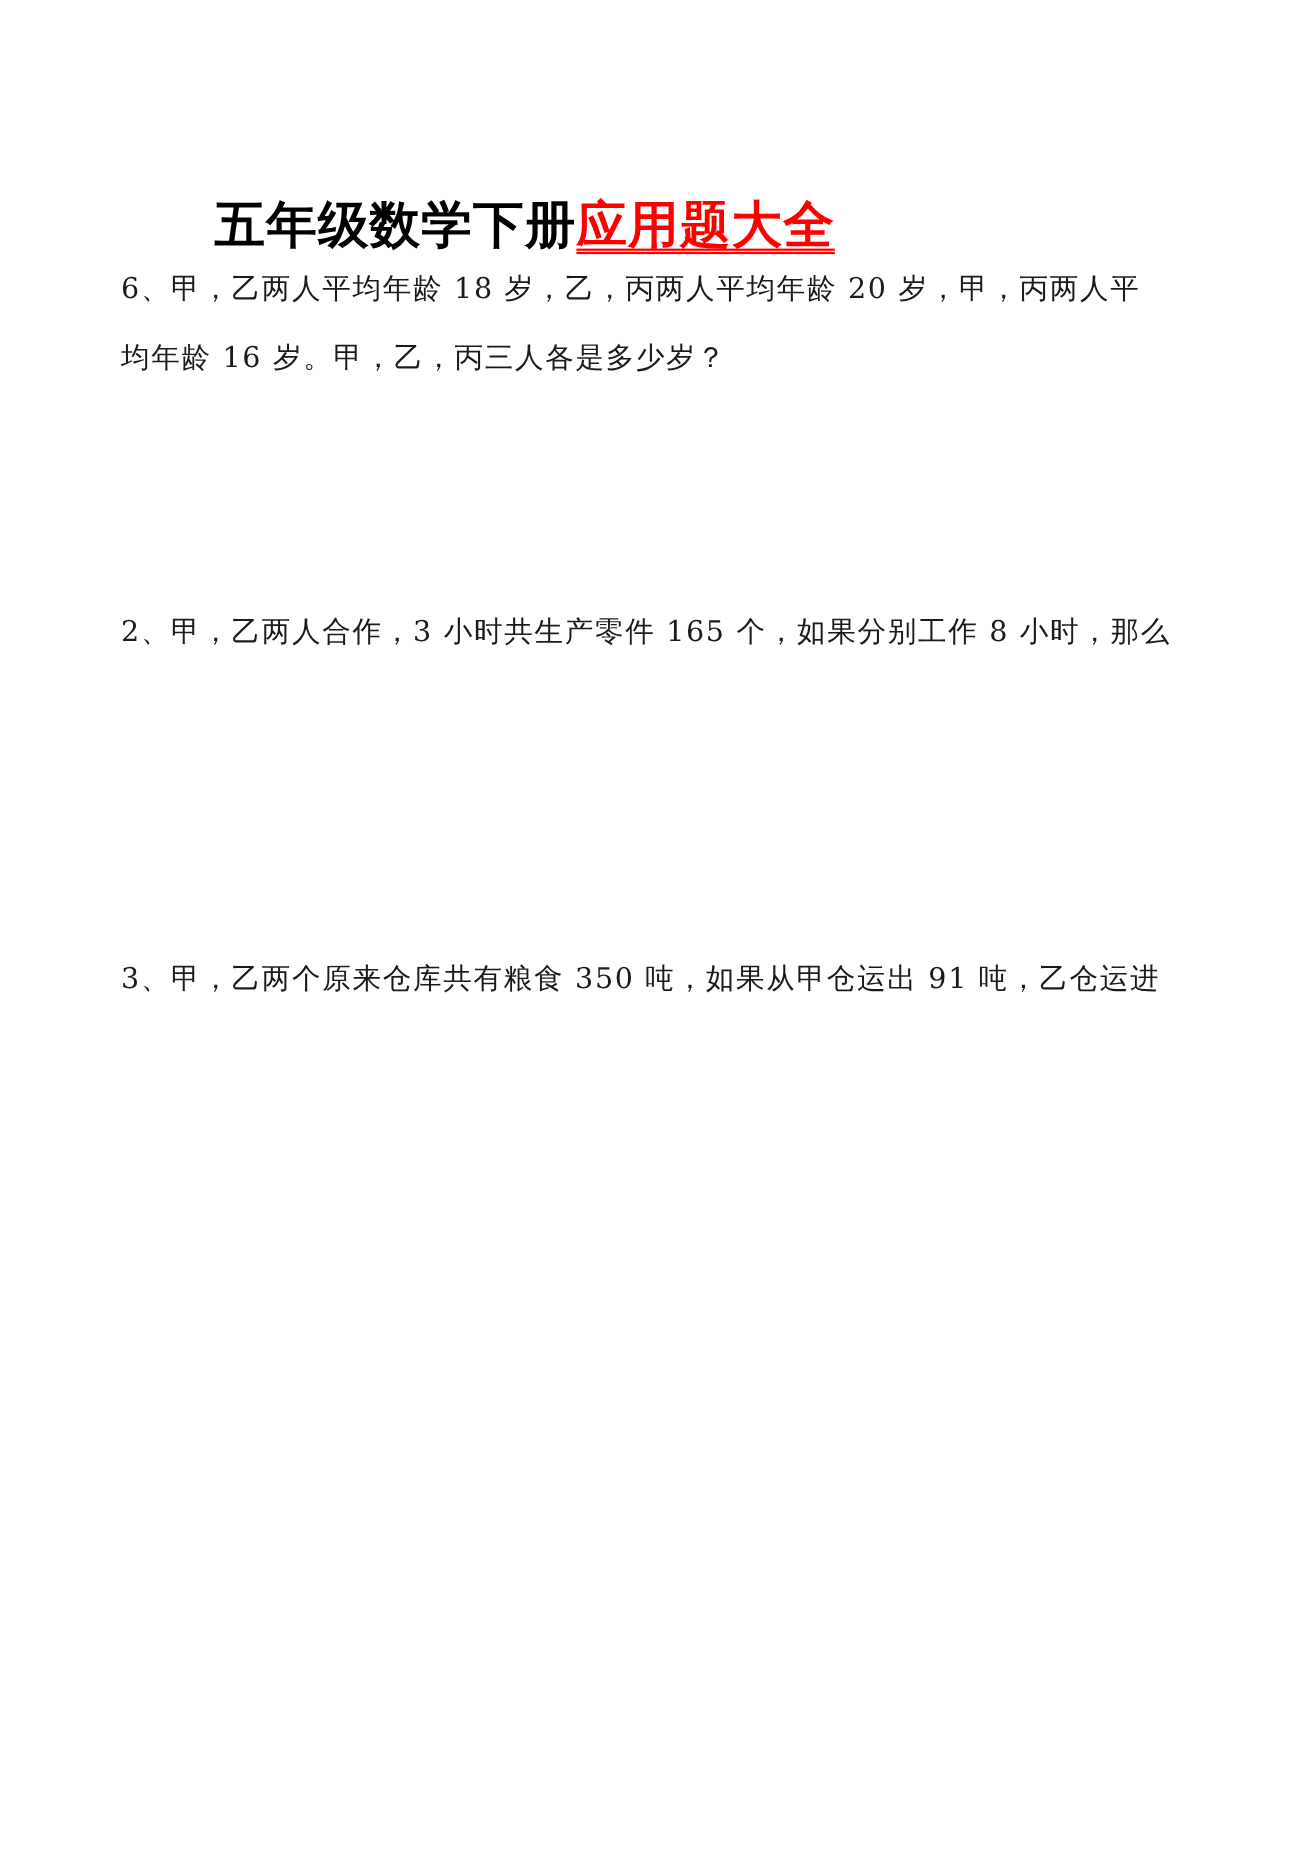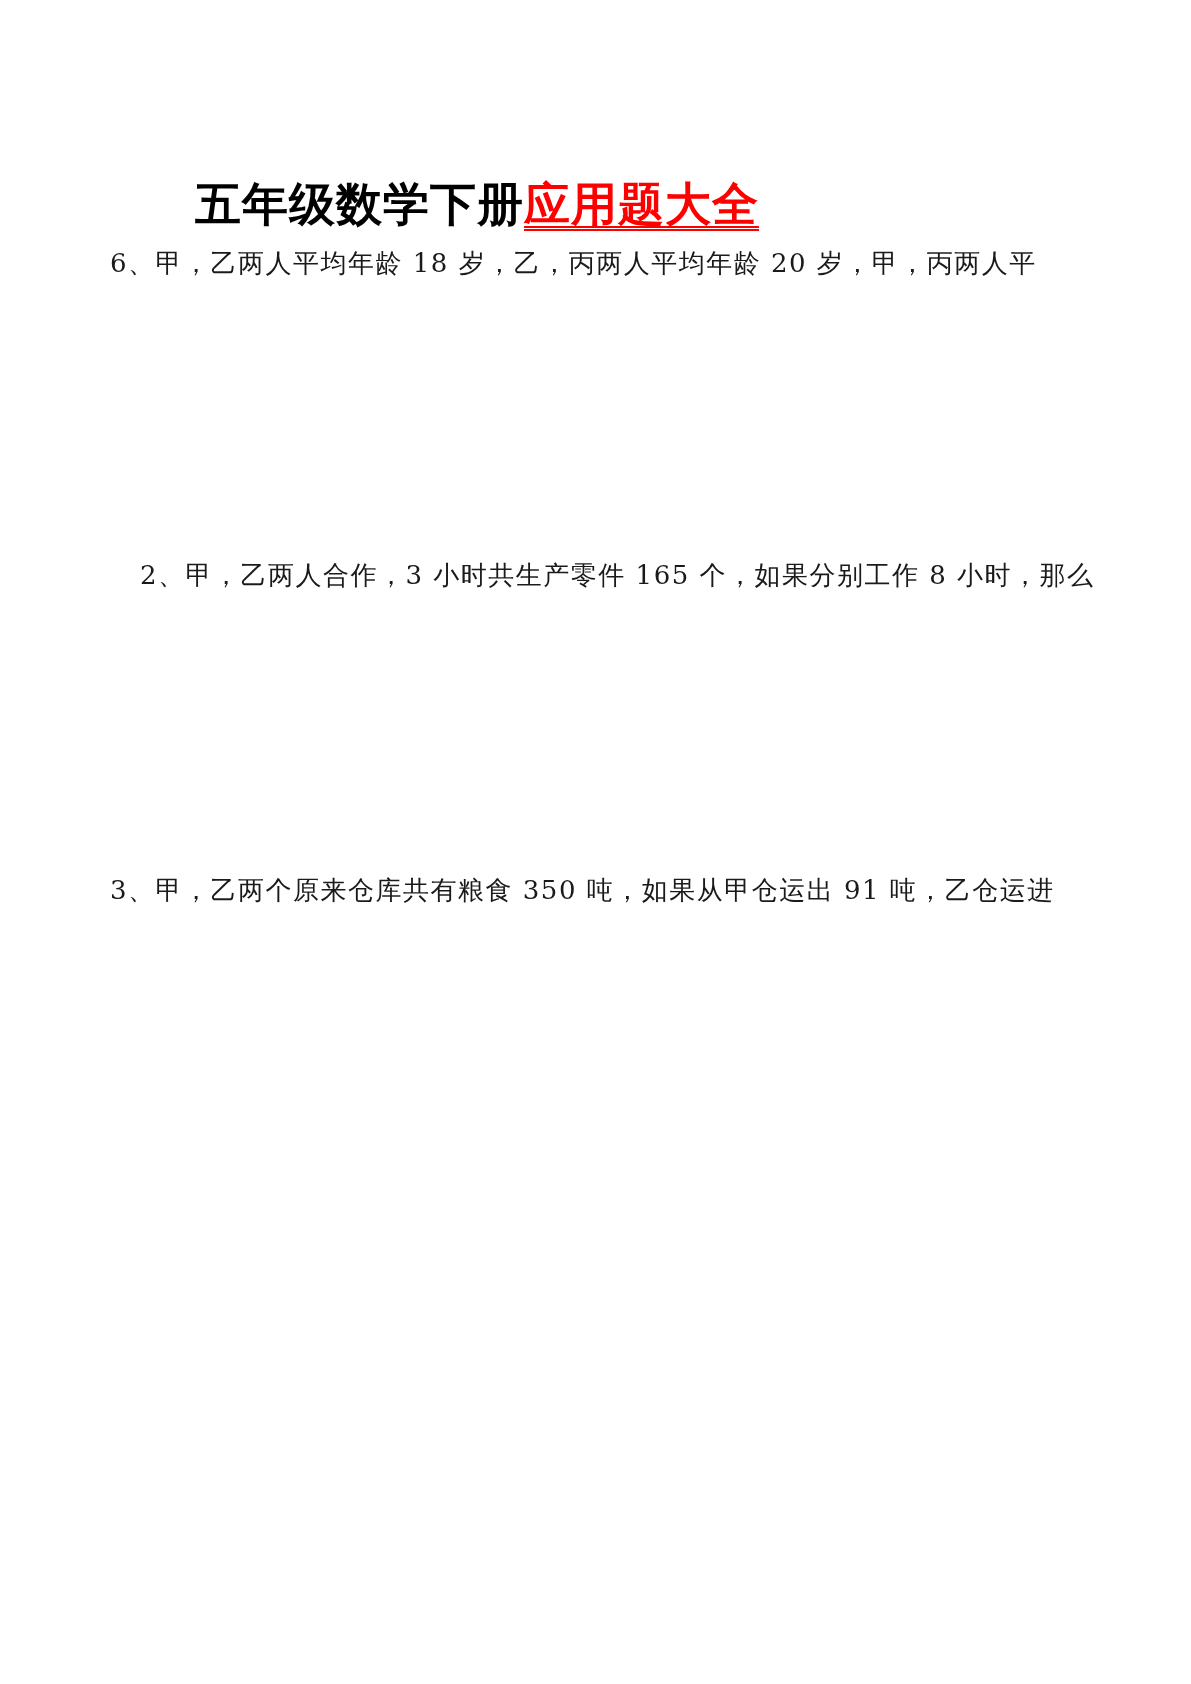--- a/index.html
+++ b/index.html
@@ -44,33 +44,34 @@
       font-size: 26px;
       line-height: 63px;
       letter-spacing: 1.5px;
       color: #1a1a1a;
     }
     .problem .line {
       display: block;
       white-space: nowrap;
     }
     #p1 { top: 232px; }
-    #p2 { top: 544px; margin-left: 30px; }
+    #p2 { top: 544px; }
     #p3 { top: 859px; }
     #p4 { top: 1169px; }
   </style>
 </head>
 <body>
 
 <h1 class="page-title">
   <span class="title-black">五年级数学下册</span><span class="title-red">应用题大全</span>
 </h1>
 
 <div class="problem" id="p1">
   <span class="line">6、甲，乙两人平均年龄 18 岁，乙，丙两人平均年龄 20 岁，甲，丙两人平</span>
+  <span class="line">均年龄 16 岁。甲，乙，丙三人各是多少岁？</span>
 </div>
 
 <div class="problem" id="p2">
   <span class="line">2、甲，乙两人合作，3 小时共生产零件 165 个，如果分别工作 8 小时，那么</span>
 </div>
 
 <div class="problem" id="p3">
   <span class="line">3、甲，乙两个原来仓库共有粮食 350 吨，如果从甲仓运出 91 吨，乙仓运进</span>
 </div>
 

